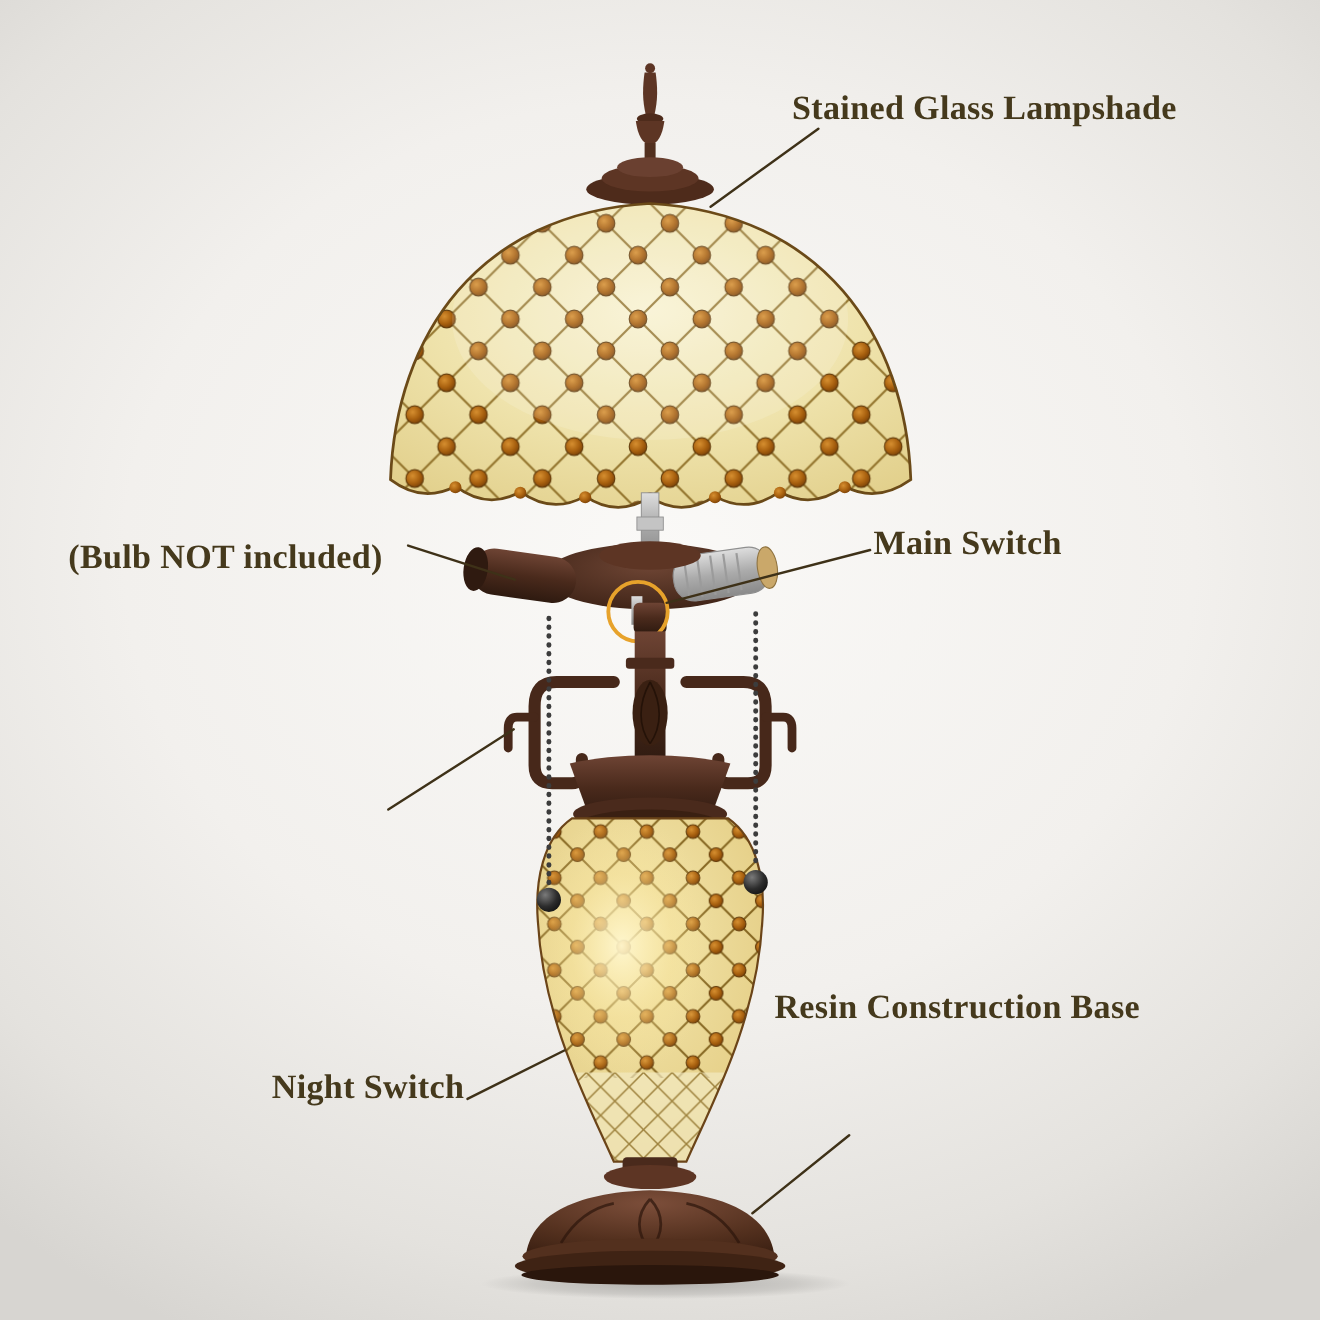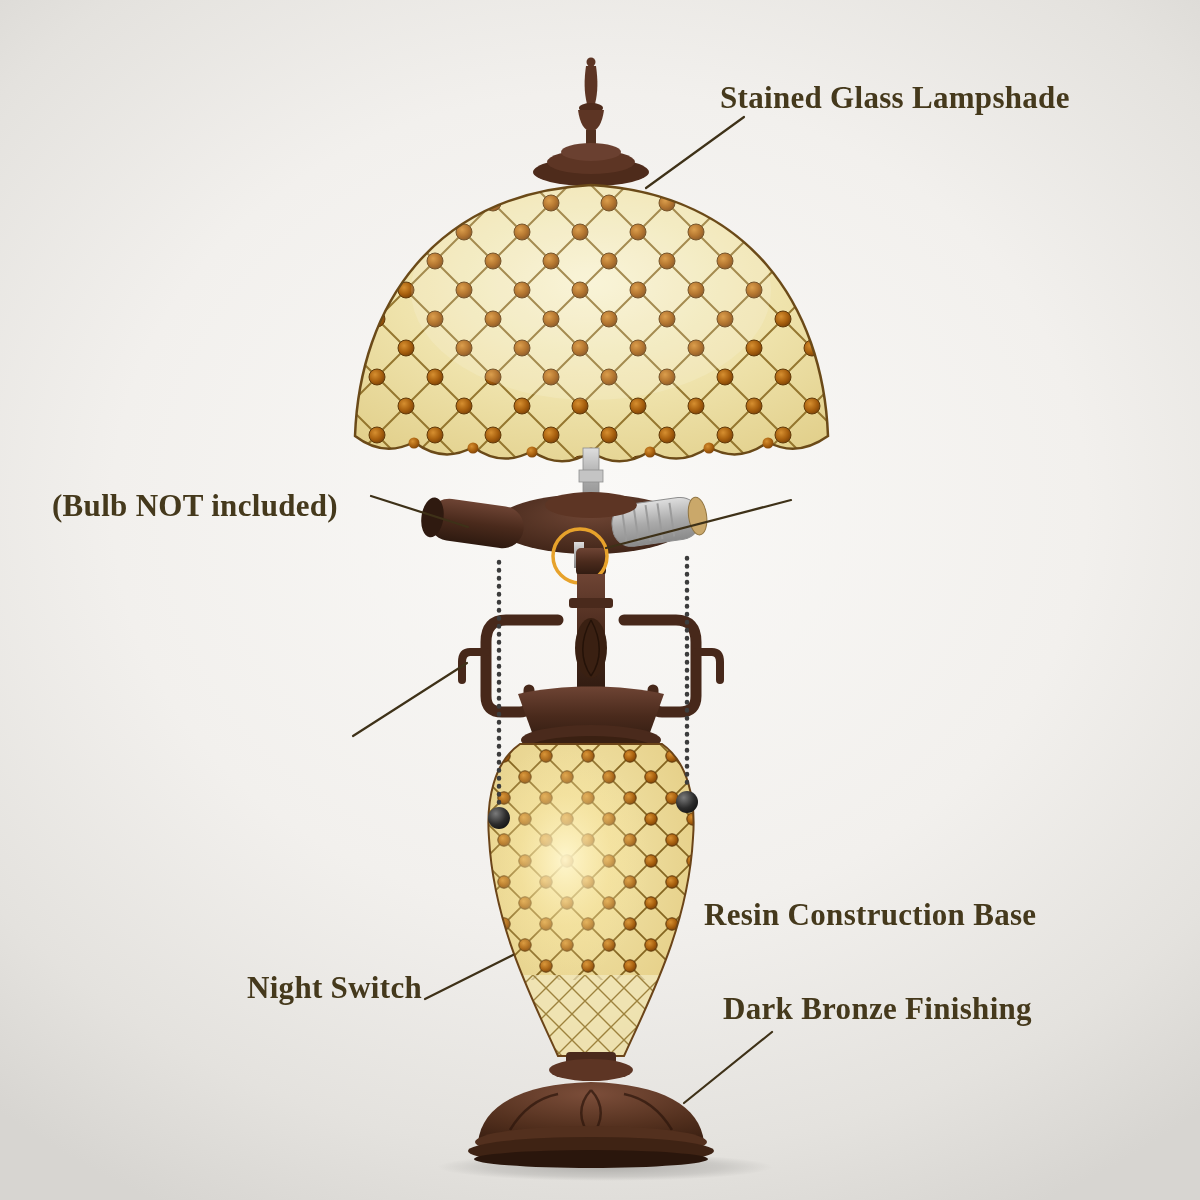--- a/index.html
+++ b/index.html
@@ -210,18 +210,18 @@
       <line x1="744" y1="117" x2="646" y2="188"></line>
       <line x1="371" y1="496" x2="468" y2="527"></line>
       <line x1="791" y1="500" x2="606" y2="548"></line>
       <line x1="353" y1="736" x2="467" y2="663"></line>
       <line x1="425" y1="999" x2="513" y2="955"></line>
       <line x1="772" y1="1032" x2="684" y2="1103"></line>
     </g>
   </svg>
 
   <div class="label" style="left:720px;top:80px;">Stained Glass Lampshade</div>
-  <div class="label" style="left:52px;top:488px;">(Bulb NOT included)</div>
+  <div class="label" style="left:62px;top:488px;">(Bulb NOT included)</div>
+  <div class="label" style="left:794px;top:476px;">Main Switch</div>
   <div class="label" style="left:247px;top:970px;">Night Switch</div>
   <div class="label" style="left:704px;top:897px;">Resin Construction Base</div>
-  <div class="label" style="left:723px;top:991px;">Dark Bronze Finishing</div>
 
 </div>
 
 </body></html>

